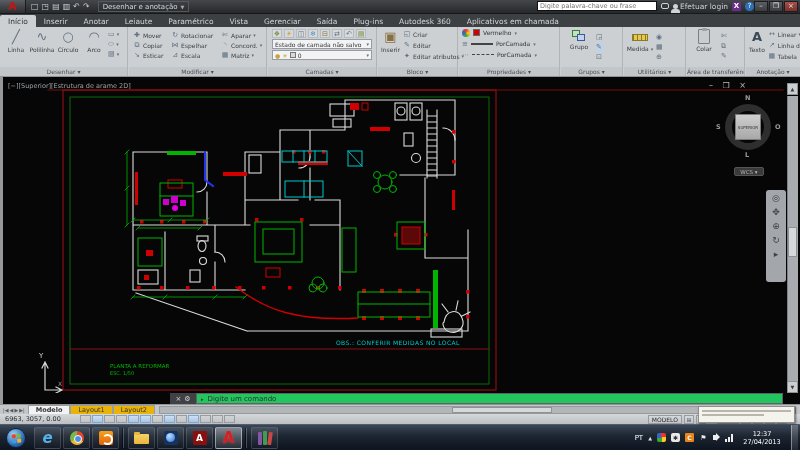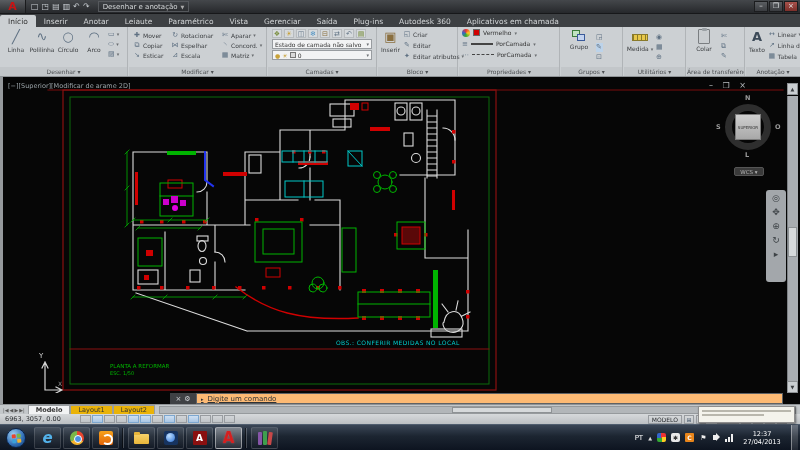--- a/index.html
+++ b/index.html
@@ -97,22 +97,22 @@
 
   
   .vsb-track{position:absolute;left:787px;top:19px;width:11px;height:285px;background:#a9adb1;border-left:1px solid #7e8286;}
   .vsb-arrow{position:absolute;left:787px;width:11px;height:12px;background:#caced1;border:1px solid #8e9295;
     font-size:5px;color:#3c3f42;text-align:center;line-height:11px;}
   .vsb-thumb{position:absolute;left:788px;top:150px;width:9px;height:30px;background:#d6d9db;border:1px solid #8e9295;}
 
   
   .cmdline{position:absolute;left:170px;top:393px;width:613px;height:11px;display:flex;}
   .cmd-left{width:26px;background:#3f4144;color:#cfd3d6;font-size:7px;display:flex;align-items:center;justify-content:center;gap:3px;}
-  .cmd-field{flex:1;background:#fdba74;border:1px solid #5f6265;color:#2f3235;font-size:7px;
-    display:flex;align-items:center;padding-left:4px;gap:4px;text-decoration:underline;}
+  .cmd-field{flex:1;background:#22c55e;border:1px solid #5f6265;color:#2f3235;font-size:7px;
+    display:flex;align-items:center;padding-left:4px;gap:4px;}
 
   
   .layoutrow{position:absolute;left:0;top:404px;width:800px;height:10px;background:#c3c7ca;
     display:flex;align-items:center;font-size:6.5px;color:#333;border-top:1px solid #8f9396;}
   .ltnav{display:flex;gap:1px;padding:0 3px;}
   .ltnav span{font-size:5px;color:#555;}
   .ltab{padding:0 7px;height:9px;line-height:9px;background:#eab308;border:1px solid #999da0;border-bottom:none;white-space:nowrap;}
   .ltab.active{background:#f2f3f4;font-weight:bold;}
   .hsb{flex:1;height:8px;margin:0 4px;background:#b2b6b9;border:1px solid #969a9d;position:relative;}
   .hsb i{position:absolute;left:46%;top:0;width:100px;height:6px;background:#d6d9db;border:1px solid #8e9295;}
@@ -195,20 +195,30 @@
       <span>◳</span>
       <span>▤</span>
       <span>▥</span>
       <span>↶</span>
       <span>↷</span>
     </div>
     <div class="ws-dd">
       <span>Desenhar e anotação</span>
       <span class="car">▼</span>
     </div>
+    <div class="infocenter">
+      <input class="ic-search" placeholder="Digite palavra-chave ou frase" style="">
+      <span class="binoc"></span>
+      <span class="ic-btn">
+        <span class="person"></span>
+        <span>Efetuar login</span>
+      </span>
+      <span class="xbox">X</span>
+      <span class="helpq">?</span>
+    </div>
     <div class="winbtns">
       <span>–</span>
       <span>❒</span>
       <span class="close">×</span>
     </div>
   </div>
 
   <div class="tabrow" id="ribbon-tabs">
       <span class="tab active">Início</span>
       <span class="tab">Inserir</span>
@@ -411,21 +421,21 @@
               <span class="gi">▦</span>
               <span>Tabela</span>
             </span>
         </div>
       </div>
       <div class="plabel"><span>Anotação</span> ▾</div>
     </div>
   </div>
 
   <div class="canvas">
-    <div class="vp-label">[−][Superior][Modificar de arame 2D]</div>
+    <div class="vp-label">[−][Superior][Estrutura de arame 2D]</div>
     <div class="winctl">– ❒ ×</div>
 
     <svg width="800" height="316" viewBox="0 77 800 316" style="position:absolute;left:0;top:0;">
       <g fill="none" stroke-linecap="square">
 
         <line x1="48" y1="90" x2="783" y2="90" stroke="#7a0c0c" stroke-width="1.2"></line>
         <rect x="63" y="90" width="433" height="300" stroke="#8a1010" stroke-width="1.2"></rect>
         <rect x="70" y="97" width="419" height="287" stroke="#0b6b0b" stroke-width="1"></rect>
         <line x1="70" y1="349" x2="489" y2="349" stroke="#8a1010" stroke-width="1"></line>
 

